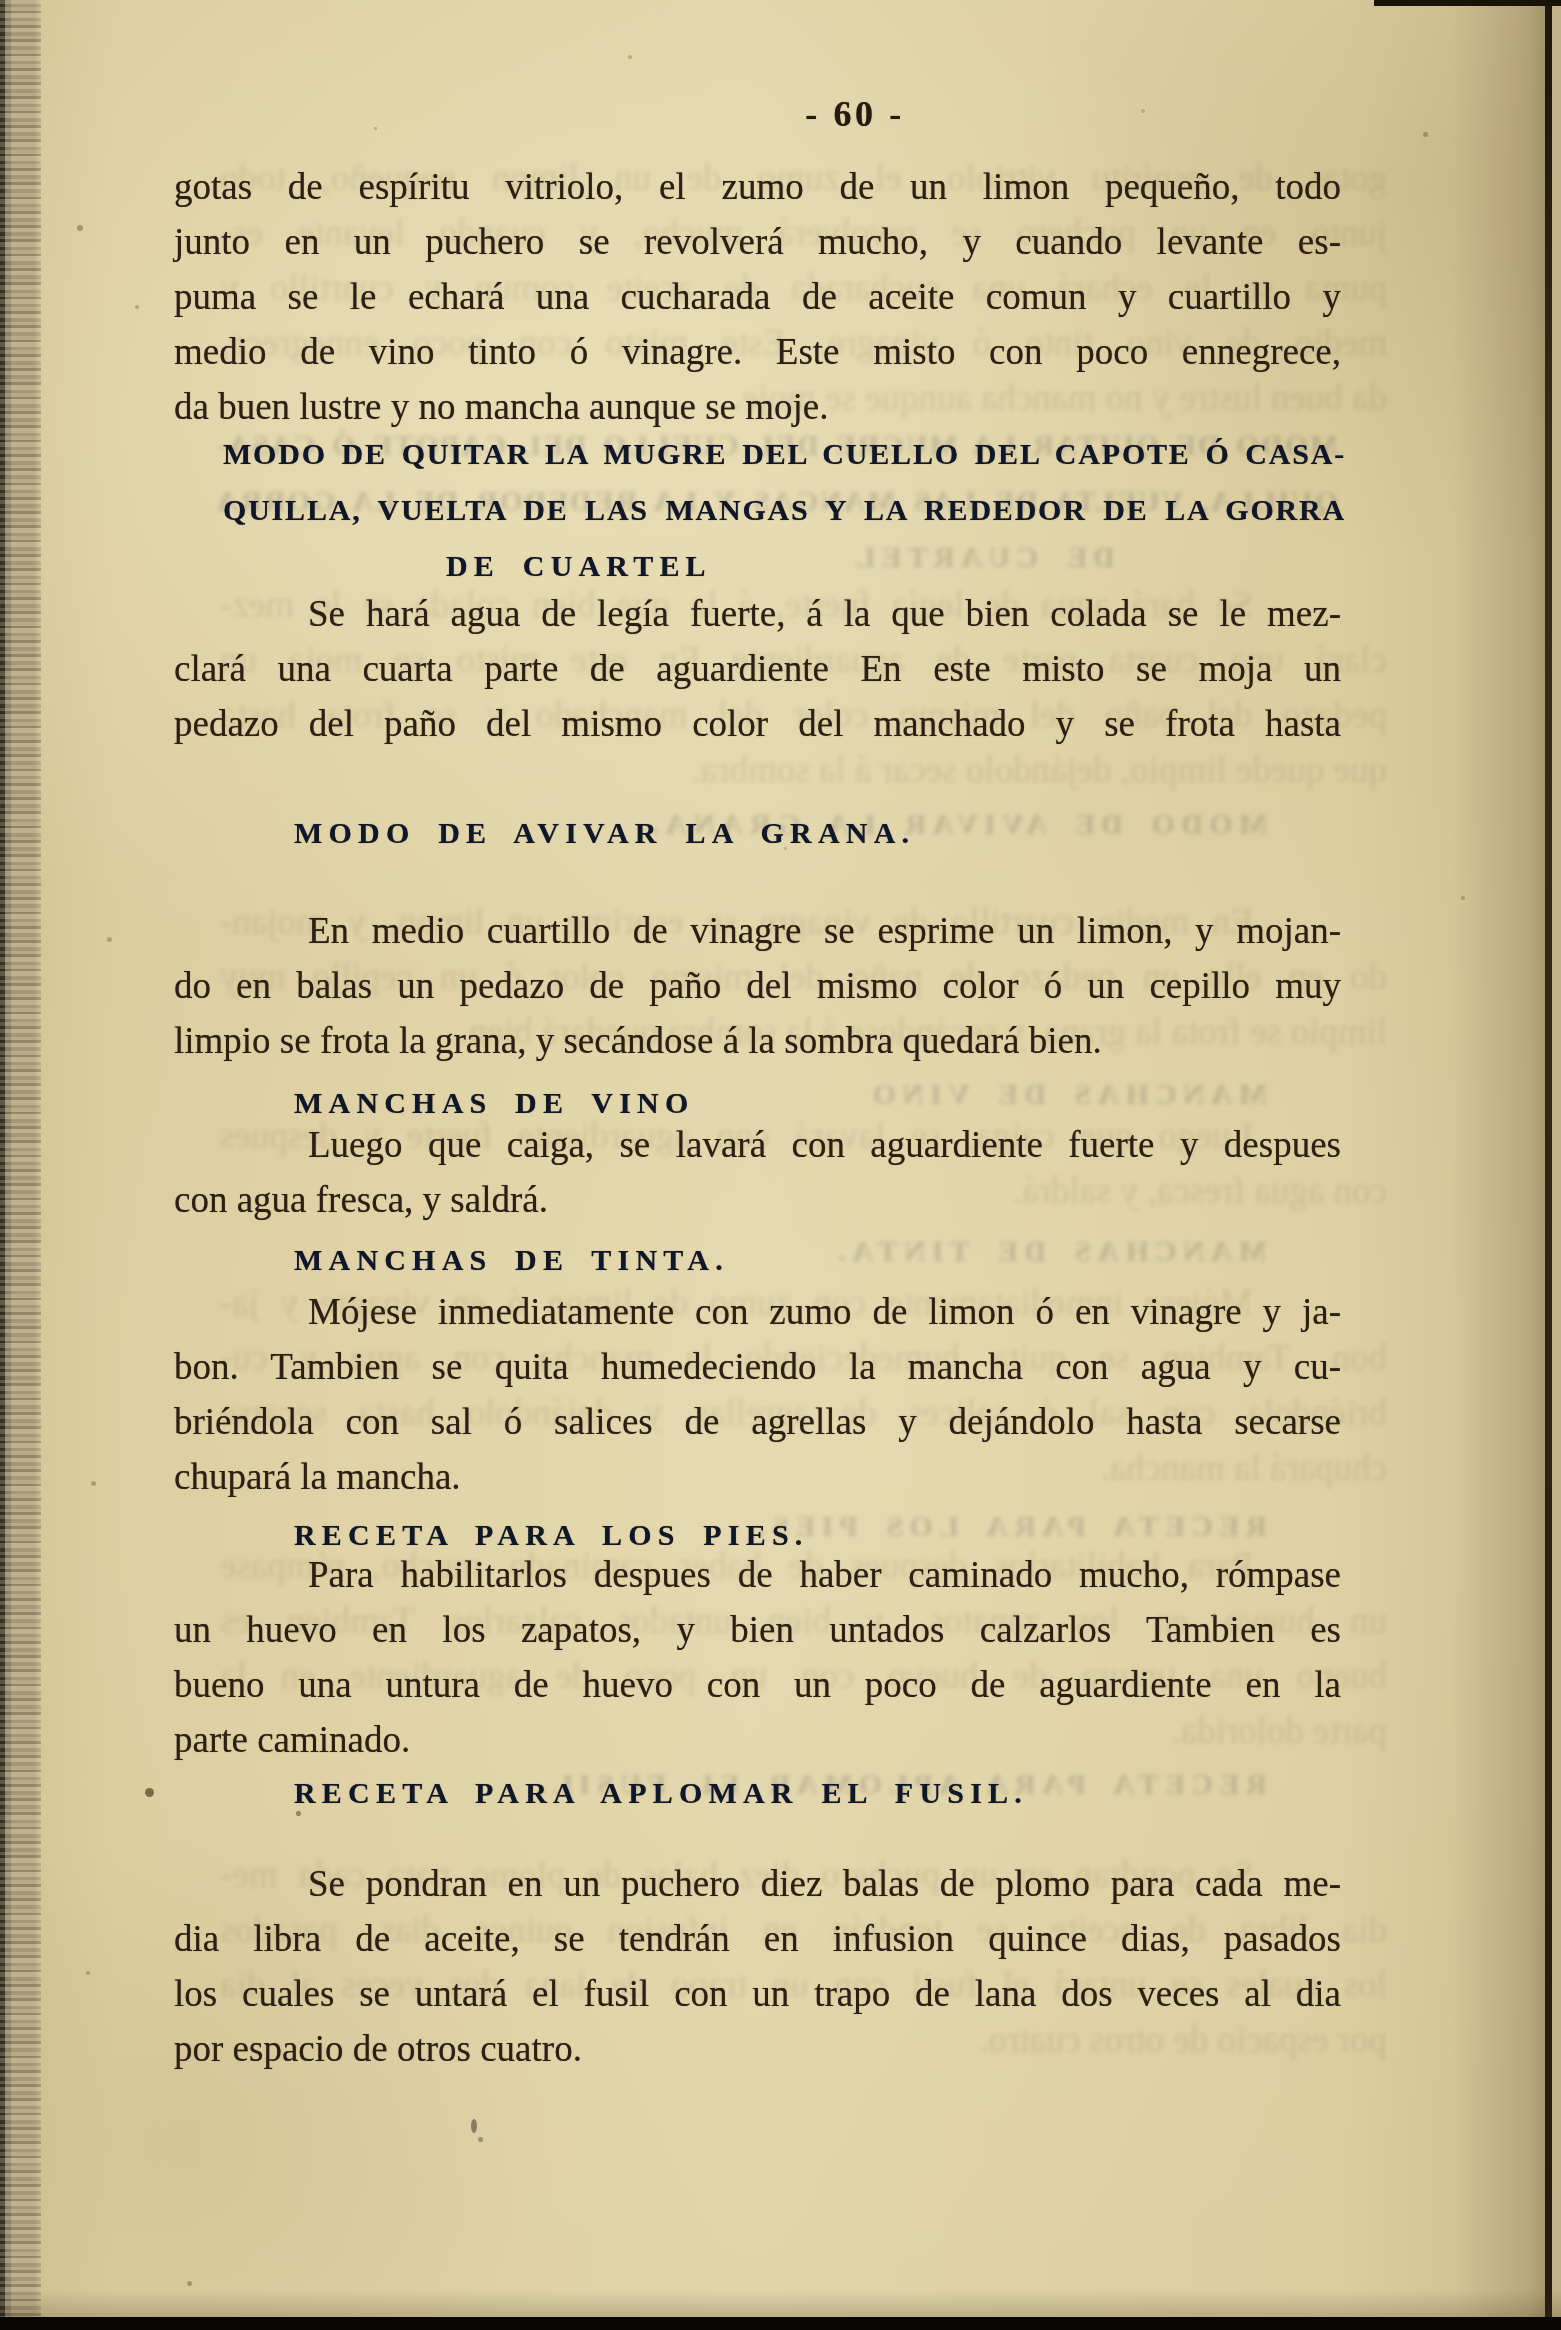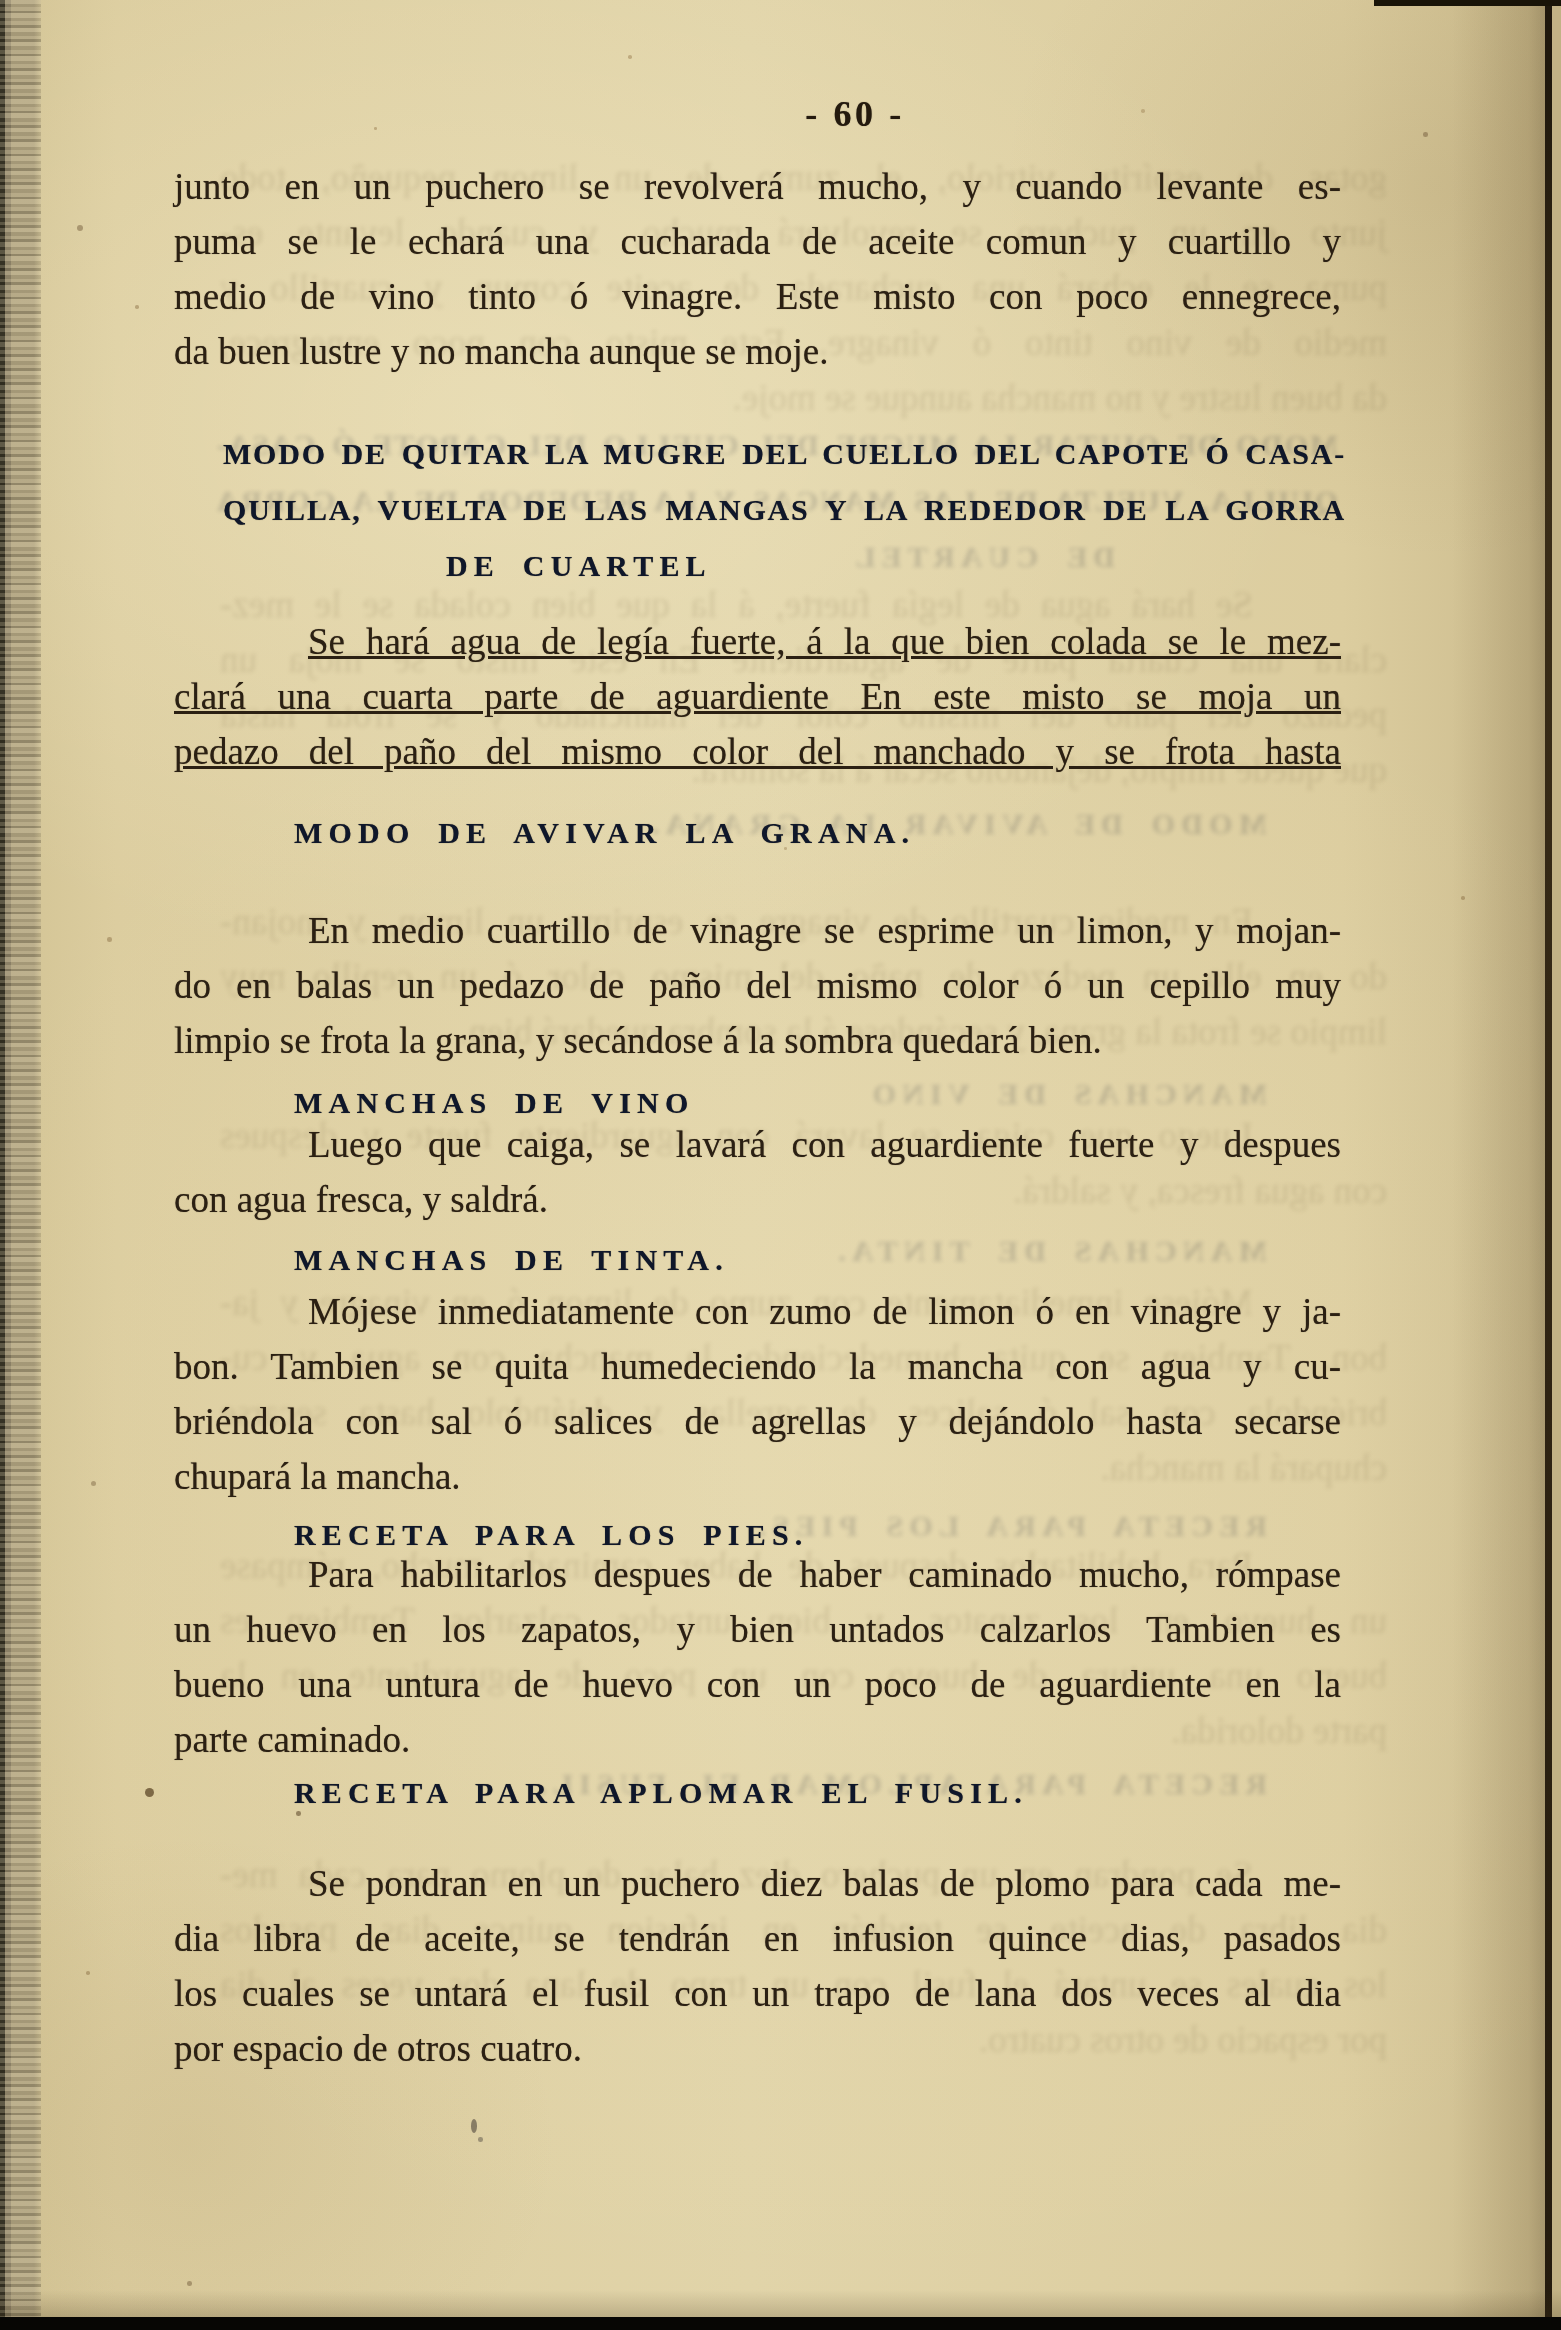--- a/index.html
+++ b/index.html
@@ -159,31 +159,32 @@
       <div class="bl">dia libra de aceite, se tendrán en infusion quince dias, pasados</div>
       <div class="bl">los cuales se untará el fusil con un trapo de lana dos veces al dia</div>
       <div class="bl last">por espacio de otros cuatro.</div>
     </div>
   </div>
 
 <div class="page-text">
   <div id="page-number">- 60 -</div>
   <div id="content-root">
       <div class="block" style="top: 159px;">
+        <div class="bl">gotas de espíritu vitriolo, el zumo de un limon pequeño, todo</div>
         <div class="bl">junto en un puchero se revolverá mucho, y cuando levante es-</div>
         <div class="bl">puma se le echará una cucharada de aceite comun y cuartillo y</div>
         <div class="bl">medio de vino tinto ó vinagre. Este misto con poco ennegrece,</div>
         <div class="bl last">da buen lustre y no mancha aunque se moje.</div>
       </div>
       <div class="heading-block" style="top: 426px;">
         <div class="hl jh">MODO DE QUITAR LA MUGRE DEL CUELLO DEL CAPOTE Ó CASA-</div>
         <div class="hl jh">QUILLA, VUELTA DE LAS MANGAS Y LA REDEDOR DE LA GORRA</div>
         <div class="hl ch sub">DE CUARTEL</div>
       </div>
-      <div class="block" style="top: 614px; text-decoration: underline;">
+      <div class="block" style="top: 586px;">
         <div class="bl indent">Se hará agua de legía fuerte, á la que bien colada se le mez-</div>
         <div class="bl">clará una cuarta parte de aguardiente En este misto se moja un</div>
         <div class="bl">pedazo del paño del mismo color del manchado y se frota hasta</div>
       </div>
       <div class="heading-block centered" style="top: 805px;">
         <div class="hl ch">MODO DE AVIVAR LA GRANA.</div>
       </div>
       <div class="block" style="top: 903px;">
         <div class="bl indent">En medio cuartillo de vinagre se esprime un limon, y mojan-</div>
         <div class="bl">do en balas un pedazo de paño del mismo color ó un cepillo muy</div>

